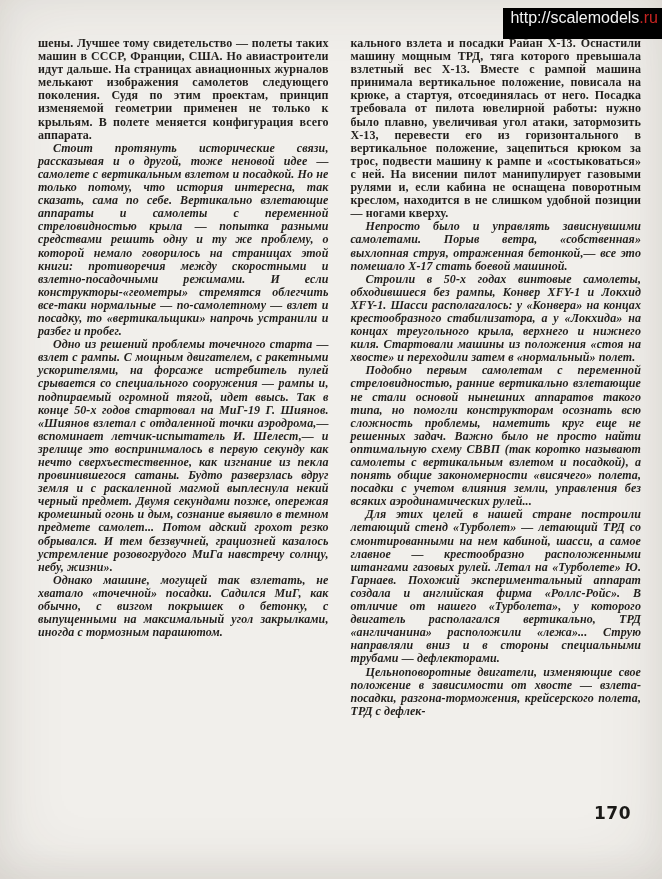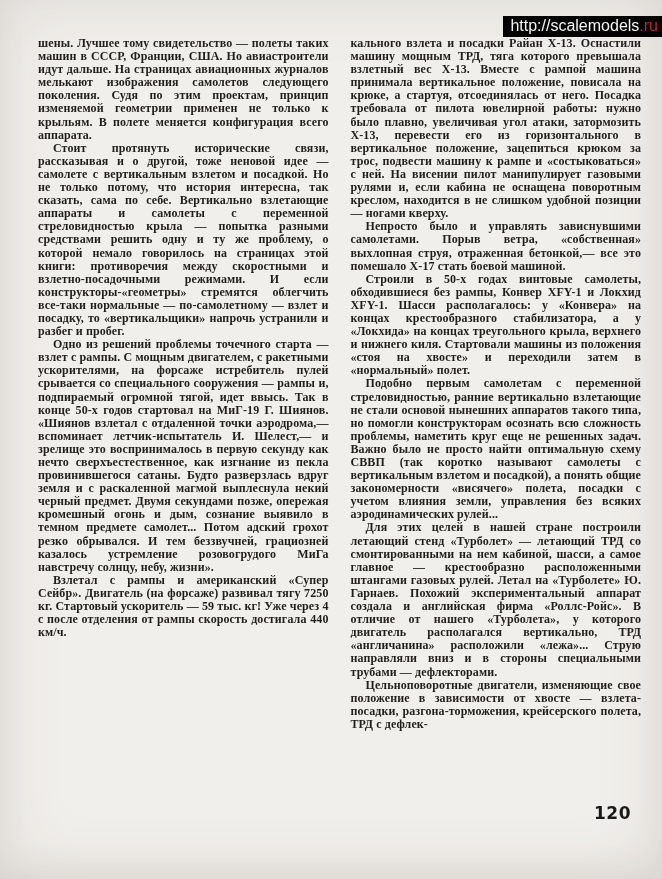--- a/index.html
+++ b/index.html
@@ -14,24 +14,24 @@
     font-family: "Liberation Serif", "DejaVu Serif", serif;
   }
   .page {
     position: absolute;
     inset: 0;
     background: #f1efeb;
     box-shadow: inset 0 0 70px rgba(60,50,40,0.10), inset 0 -12px 30px rgba(60,50,40,0.06);
   }
   .watermark-bar {
     position: absolute;
-    top: 16px;
+    top: 8px;
     right: 0;
     background: #000000;
-    padding: 1px 4px 2px 7px;
+    padding: 1px 4px 12px 7px;
     font-family: "Liberation Sans", "DejaVu Sans", sans-serif;
     font-size: 16px;
     line-height: 18px;
     white-space: nowrap;
     z-index: 5;
   }
   .columns {
     position: absolute;
     top: 37px;
     left: 38px;
@@ -48,20 +48,21 @@
     letter-spacing: 0.1px;
   }
   .col p {
     margin: 0;
     text-align: justify;
     text-justify: inter-word;
     hyphens: none;
   }
   .col p.indent {
     text-indent: 15px;
+    font-style: italic;
   }
   .page-number {
     position: absolute;
     top: 803px;
     right: 31px;
     font-family: "DejaVu Sans", "Liberation Sans", sans-serif;
     font-weight: bold;
     font-size: 17px;
     letter-spacing: 0.5px;
     color: #1b1a18;
@@ -74,27 +75,27 @@
 
   <div class="watermark-bar">
     <span style="color:#f4f4f4;">http://scalemodels</span><span style="color:#c62421;">.ru</span>
   </div>
 
   <div class="columns">
     <div class="col">
         <p class="">шены. Лучшее тому свидетельство — полеты таких машин в СССР, Франции, США. Но авиастроители идут дальше. На страницах авиационных журналов мелькают изображения самолетов следующего поколения. Судя по этим проектам, принцип изменяемой геометрии применен не только к крыльям. В полете меняется конфигурация всего аппарата.</p>
         <p class="indent">Стоит протянуть исторические связи, рассказывая и о другой, тоже неновой идее — самолете с вертикальным взлетом и посадкой. Но не только потому, что история интересна, так сказать, сама по себе. Вертикально взлетающие аппараты и самолеты с переменной стреловидностью крыла — попытка разными средствами решить одну и ту же проблему, о которой немало говорилось на страницах этой книги: противоречия между скоростными и взлетно-посадочными режимами. И если конструкторы-«геометры» стремятся облегчить все-таки нормальные — по-самолетному — взлет и посадку, то «вертикальщики» напрочь устранили и разбег и пробег.</p>
         <p class="indent">Одно из решений проблемы точечного старта — взлет с рампы. С мощным двигателем, с ракетными ускорителями, на форсаже истребитель пулей срывается со специального сооружения — рампы и, подпираемый огромной тягой, идет ввысь. Так в конце 50-х годов стартовал на МиГ-19 Г. Шиянов. «Шиянов взлетал с отдаленной точки аэродрома,— вспоминает летчик-испытатель И. Шелест,— и зрелище это воспринималось в первую секунду как нечто сверхъестественное, как изгнание из пекла провинившегося сатаны. Будто разверзлась вдруг земля и с раскаленной магмой выплеснула некий черный предмет. Двумя секундами позже, опережая кромешный огонь и дым, сознание выявило в темном предмете самолет... Потом адский грохот резко обрывался. И тем беззвучней, грациозней казалось устремление розовогрудого МиГа навстречу солнцу, небу, жизни».</p>
-        <p class="indent">Взлетал с рампы и американский «Супер Сейбр». Двигатель (на форсаже) развивал тягу 7250 кг. Стартовый ускоритель — 59 тыс. кг! Уже через 4 с после отделения от рампы скорость достигала 440 км/ч.</p>
+        <p class="indent">Однако машине, могущей так взлетать, не хватало «точечной» посадки. Садился МиГ, как обычно, с визгом покрышек о бетонку, с выпущенными на максимальный угол закрылками, иногда с тормозным парашютом.</p>
       </div>
     <div class="col">
         <p class="">кального взлета и посадки Райан Х-13. Оснастили машину мощным ТРД, тяга которого превышала взлетный вес Х-13. Вместе с рампой машина принимала вертикальное положение, повисала на крюке, а стартуя, отсоединялась от него. Посадка требовала от пилота ювелирной работы: нужно было плавно, увеличивая угол атаки, затормозить Х-13, перевести его из горизонтального в вертикальное положение, зацепиться крюком за трос, подвести машину к рампе и «состыковаться» с ней. На висении пилот манипулирует газовыми рулями и, если кабина не оснащена поворотным креслом, находится в не слишком удобной позиции — ногами кверху.</p>
         <p class="indent">Непросто было и управлять зависнувшими самолетами. Порыв ветра, «собственная» выхлопная струя, отраженная бетонкой,— все это помешало Х-17 стать боевой машиной.</p>
         <p class="indent">Строили в 50-х годах винтовые самолеты, обходившиеся без рампы, Конвер XFY-1 и Локхид XFY-1. Шасси располагалось: у «Конвера» на концах крестообразного стабилизатора, а у «Локхида» на концах треугольного крыла, верхнего и нижнего киля. Стартовали машины из положения «стоя на хвосте» и переходили затем в «нормальный» полет.</p>
         <p class="indent">Подобно первым самолетам с переменной стреловидностью, ранние вертикально взлетающие не стали основой нынешних аппаратов такого типа, но помогли конструкторам осознать всю сложность проблемы, наметить круг еще не решенных задач. Важно было не просто найти оптимальную схему СВВП (так коротко называют самолеты с вертикальным взлетом и посадкой), а понять общие закономерности «висячего» полета, посадки с учетом влияния земли, управления без всяких аэродинамических рулей...</p>
         <p class="indent">Для этих целей в нашей стране построили летающий стенд «Турболет» — летающий ТРД со смонтированными на нем кабиной, шасси, а самое главное — крестообразно расположенными штангами газовых рулей. Летал на «Турболете» Ю. Гарнаев. Похожий экспериментальный аппарат создала и английская фирма «Роллс-Ройс». В отличие от нашего «Турболета», у которого двигатель располагался вертикально, ТРД «англичанина» расположили «лежа»... Струю направляли вниз и в стороны специальными трубами — дефлекторами.</p>
         <p class="indent">Цельноповоротные двигатели, изменяющие свое положение в зависимости от хвосте — взлета-посадки, разгона-торможения, крейсерского полета, ТРД с дефлек-</p>
       </div>
   </div>
 
-  <div class="page-number">120</div>
+  <div class="page-number">170</div>
 
 </div>
 
 </body></html>

